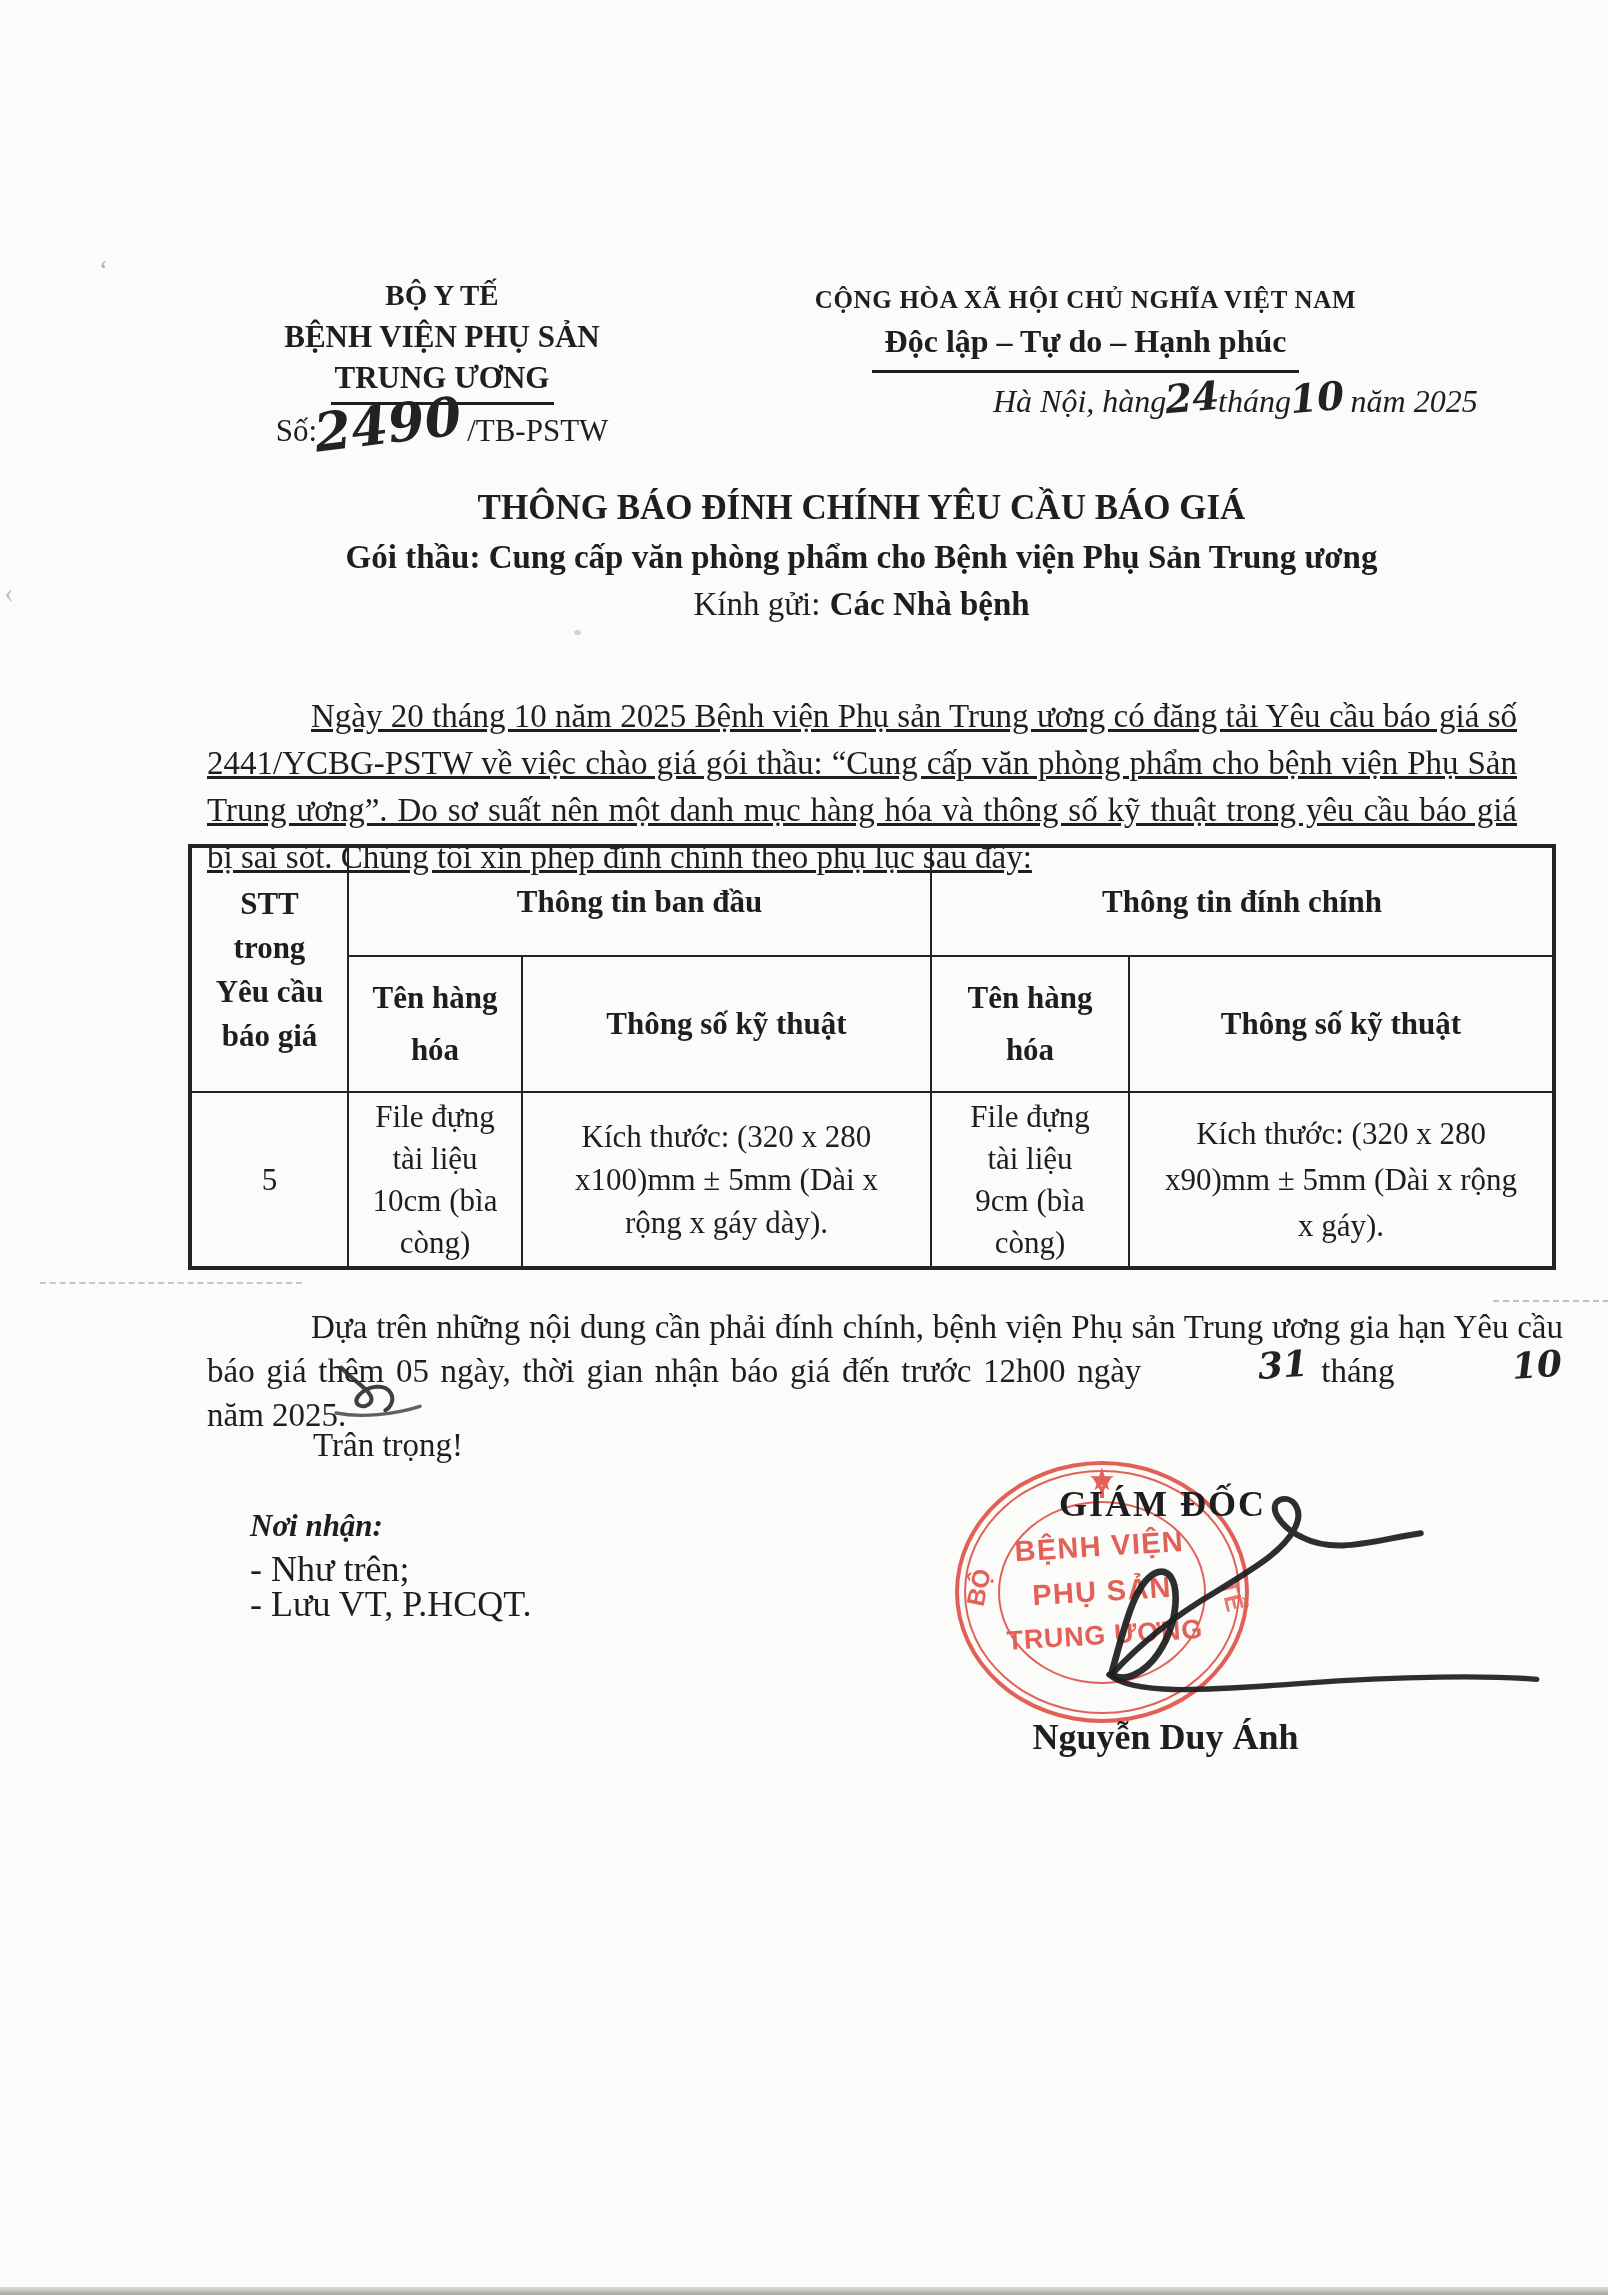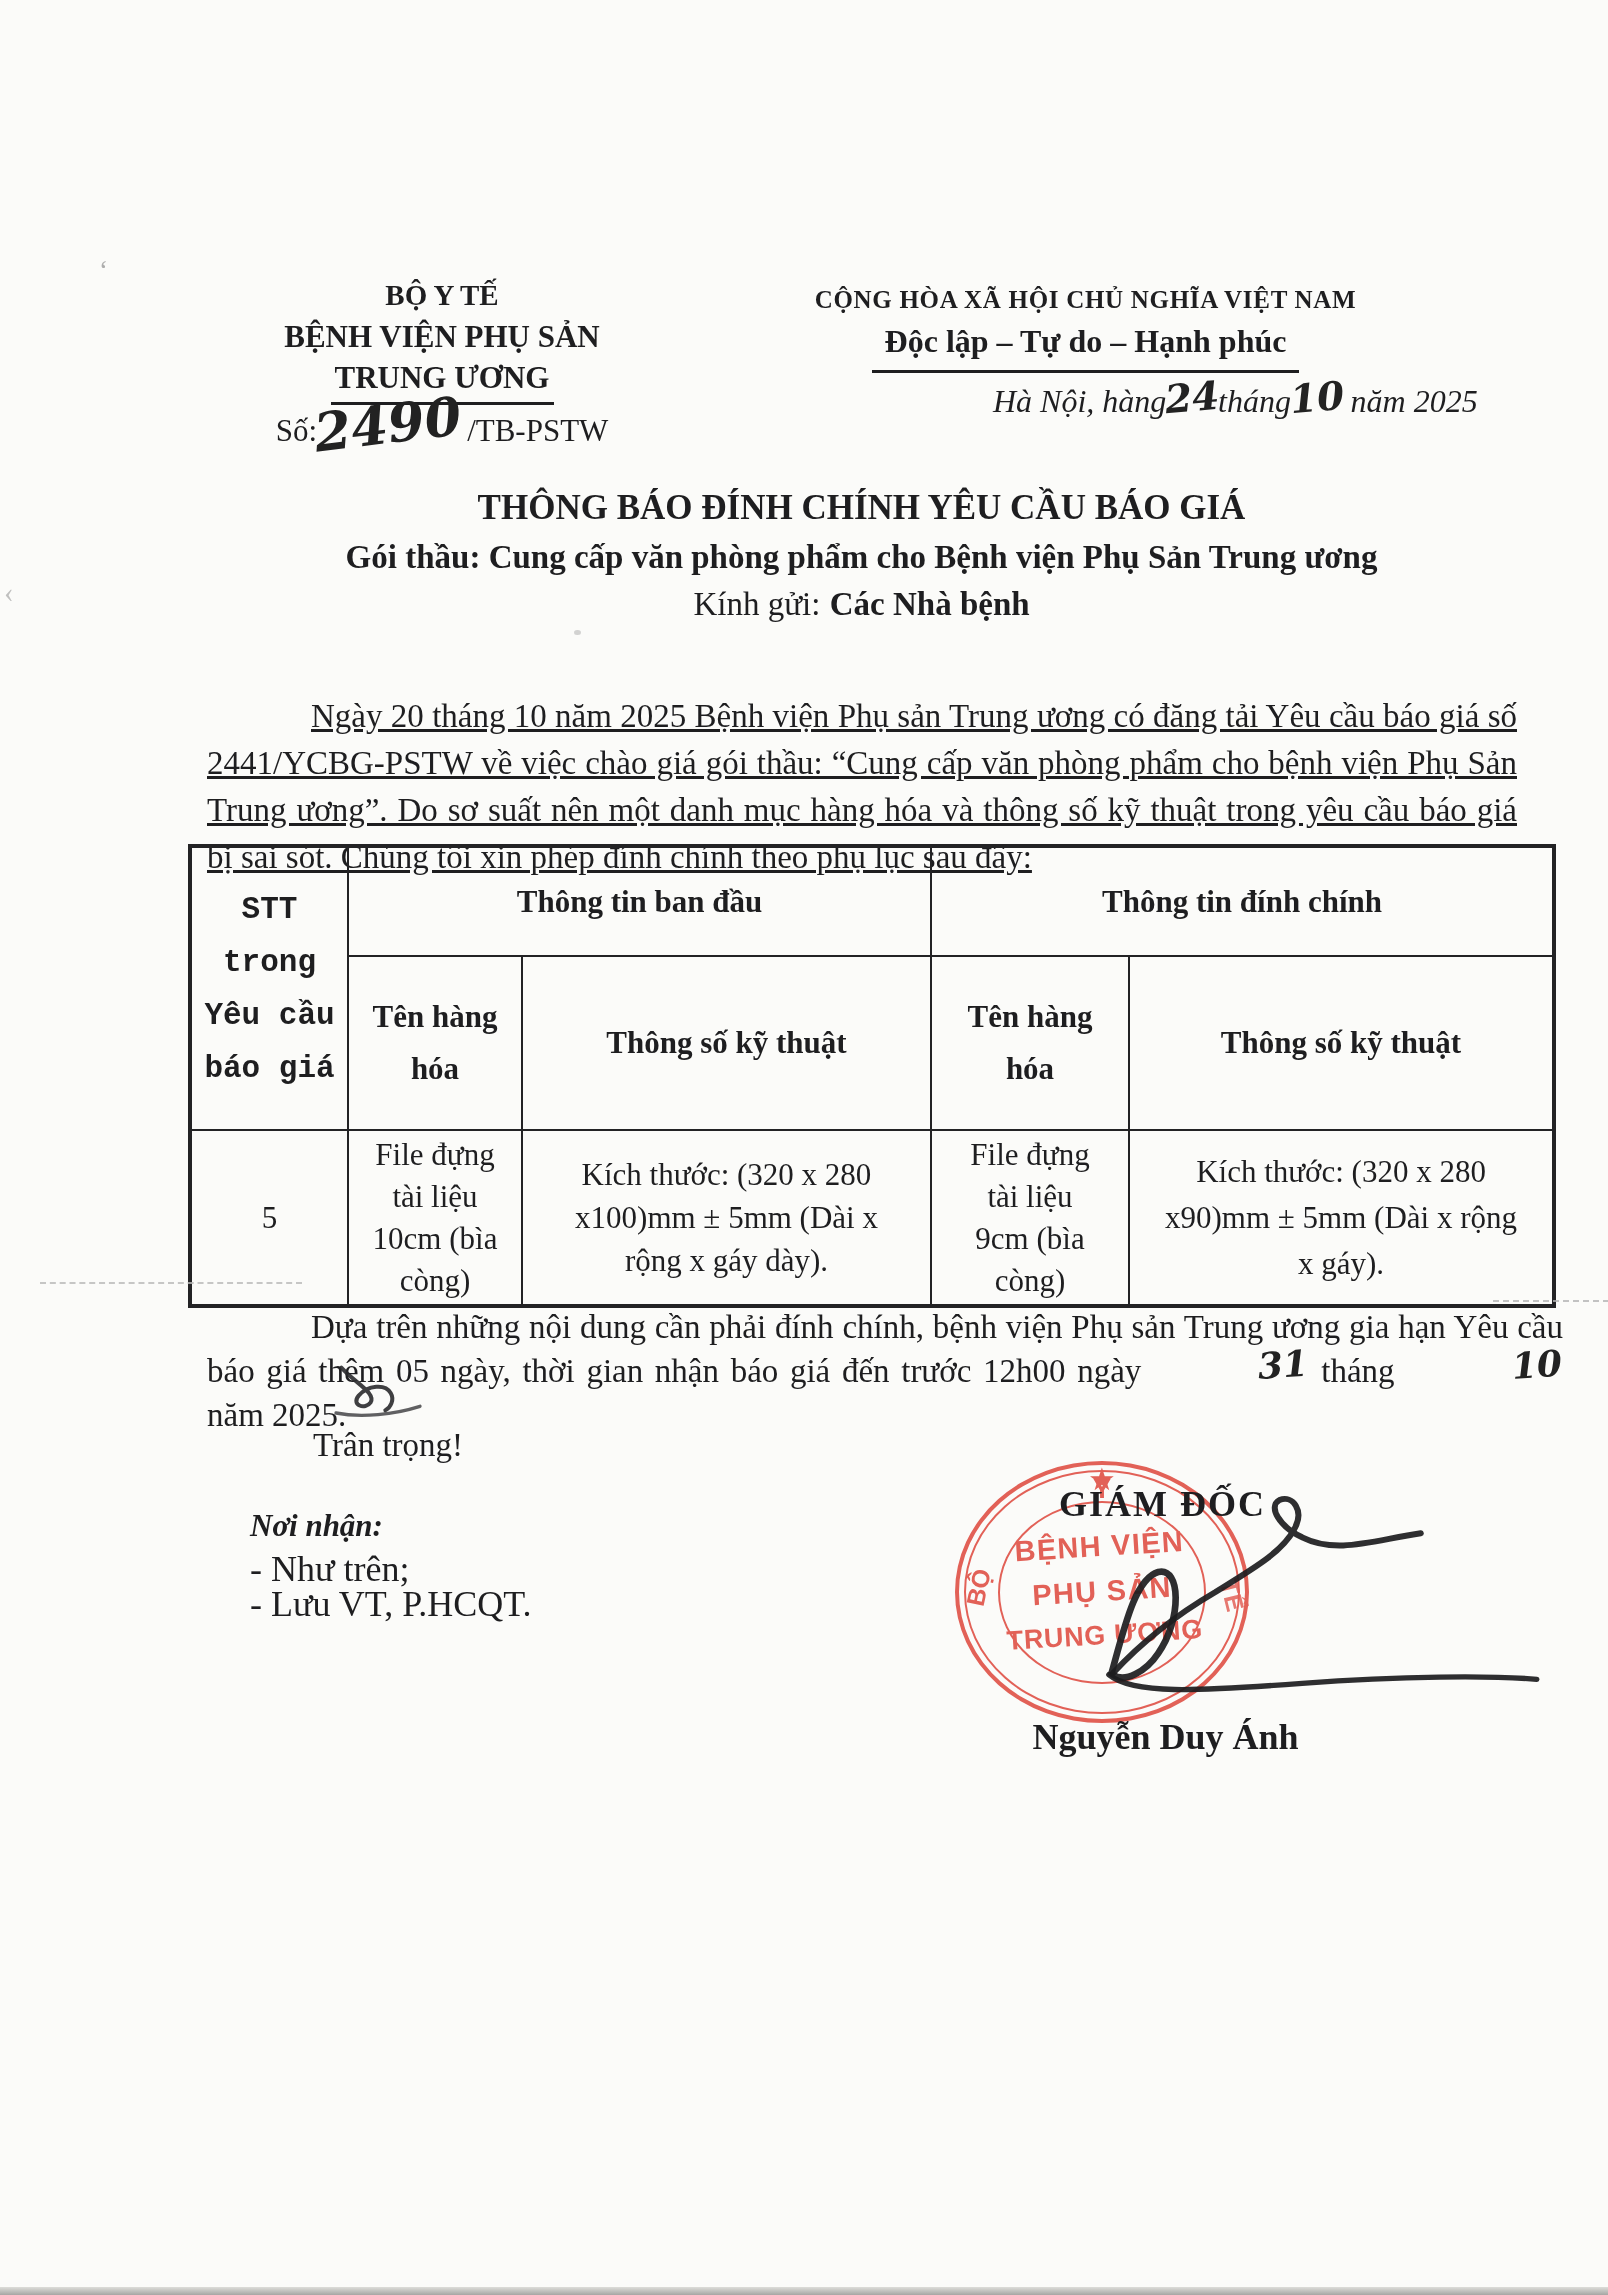--- a/index.html
+++ b/index.html
@@ -60,25 +60,25 @@
   table.tbl td{
     border:2.7px solid #232325;
     font-size:31px;
     vertical-align:middle;
     text-align:center;
     padding:2.7px 5.3px;
     box-sizing:border-box;
   }
   table.tbl{border:4px solid #232325;}
   .r-group{height:110px;}
-  .r-sub{height:174px;}
+  .r-sub{height:136px;}
   .r-data{height:165px;}
   .r-sub td{border-bottom-width:4.7px;}
   td.hdr{font-weight:bold;font-size:32px;}
-  td.c-stt-h{line-height:53px;font-size:32px;font-family:Liberation Mono, monospace;}
+  td.c-stt-h{line-height:44px;font-size:32px;}
   td.sub-name{line-height:52px;}
   td.cell-name-c{line-height:42px;font-size:31px;}
   td.cell-name-l{line-height:42px;font-size:31px;text-align:left;padding-left:10.7px;}
   td.cell-spec{line-height:43px;text-align:left;padding-left:8px;padding-right:6.7px;}
   td.cell-spec2{line-height:46px;text-align:left;padding-left:10.7px;padding-right:5.3px;}
 
   
   .recipients{left:250px;top:1508px;}
   .rec-label{font-size:31px;font-weight:bold;font-style:italic;}
   .rec-items{margin-top:8px;font-size:36px;line-height:35px;}

